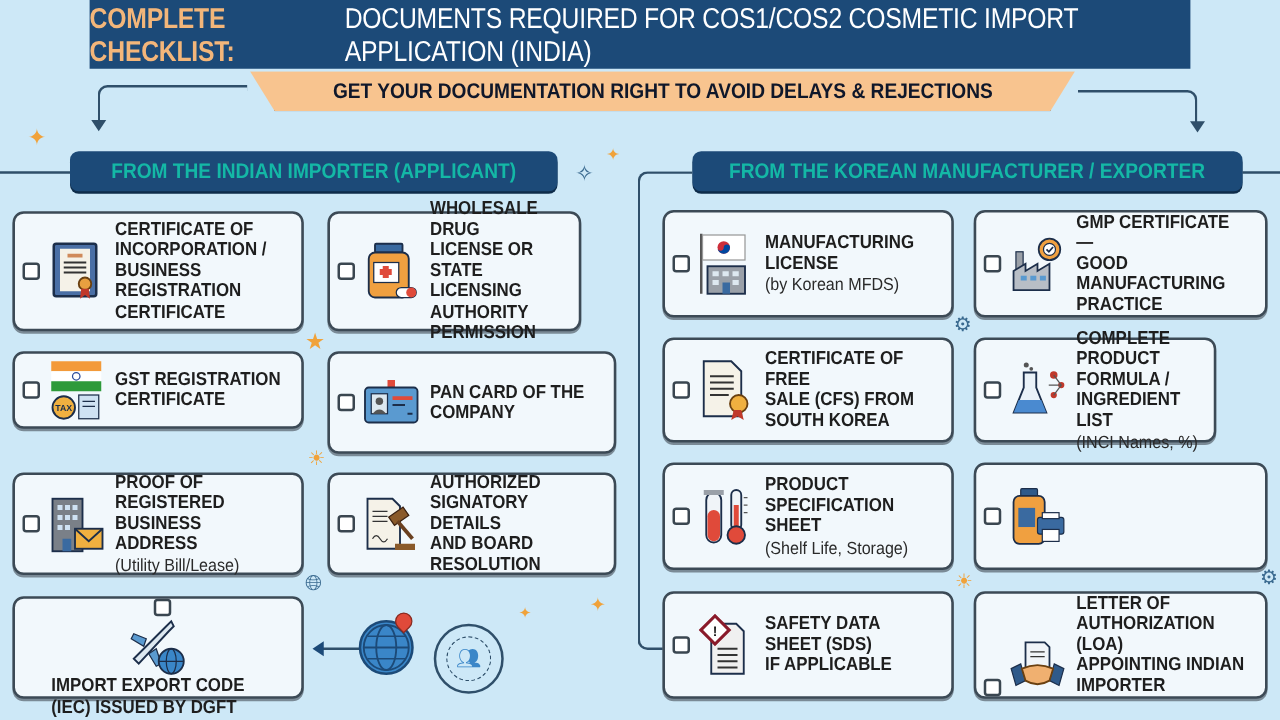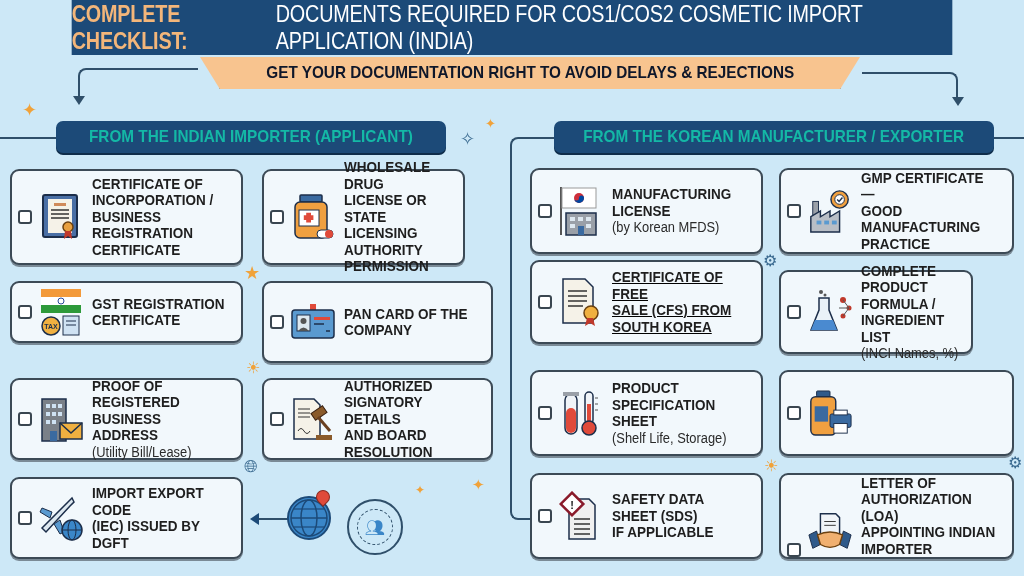--- a/index.html
+++ b/index.html
@@ -240,21 +240,21 @@
       </svg>
   </div>
   <div class="card-text">
     <span class="card-title">AUTHORIZED
 SIGNATORY DETAILS
 AND BOARD
 RESOLUTION</span>
   </div>
 </div>
 
-<div class="card" style="left:10px;top:477px;width:233px;height:82px;">
+<div class="card" style="left:10px;top:477px;width:233px;height:82px;flex-direction:column;">
   <div class="checkbox"></div>
   <div class="icon">
     <svg width="46" height="48" viewBox="0 0 46 48">
         <path d="M4 34 L30 8 L34 4 L36 8 L32 12 L8 38 Z" fill="#dde8f0" stroke="#1c2e4a" stroke-width="1.5"></path>
         <path d="M14 18 L4 14 L2 18 L12 24 Z" fill="#5a9ad0" stroke="#1c2e4a"></path>
         <path d="M22 26 L26 38 L22 40 L16 30 Z" fill="#5a9ad0" stroke="#1c2e4a"></path>
         <circle cx="34" cy="36" r="10" fill="#3a86c8" stroke="#1c2e4a" stroke-width="1.5"></circle>
         <line x1="24" y1="36" x2="44" y2="36" stroke="#1c2e4a"></line>
         <ellipse cx="34" cy="36" rx="4" ry="10" fill="none" stroke="#1c2e4a"></ellipse>
       </svg>
@@ -308,21 +308,21 @@
       </svg>
   </div>
   <div class="card-text">
     <span class="card-title">GMP CERTIFICATE —
 GOOD
 MANUFACTURING
 PRACTICE</span>
   </div>
 </div>
 
-<div class="card" style="left:530px;top:260px;width:233px;height:84px;text-decoration:underline;">
+<div class="card" style="left:530px;top:270px;width:233px;height:84px;">
   <div class="checkbox"></div>
   <div class="icon">
     <svg width="44" height="50" viewBox="0 0 44 50">
         <path d="M4 2 H26 L34 10 V46 H4 Z" fill="#f5f2e8" stroke="#1c2e4a" stroke-width="1.5"></path>
         <line x1="9" y1="14" x2="28" y2="14" stroke="#333" stroke-width="1.5"></line>
         <line x1="9" y1="19" x2="28" y2="19" stroke="#333" stroke-width="1.5"></line>
         <line x1="9" y1="24" x2="28" y2="24" stroke="#333" stroke-width="1.5"></line>
         <line x1="9" y1="29" x2="24" y2="29" stroke="#333" stroke-width="1.5"></line>
         <circle cx="32" cy="36" r="7" fill="#f0b040" stroke="#6a4010" stroke-width="1.5"></circle>
         <path d="M28 41 L26 49 L31 46 L36 49 L34 41" fill="#c0392b"></path>

